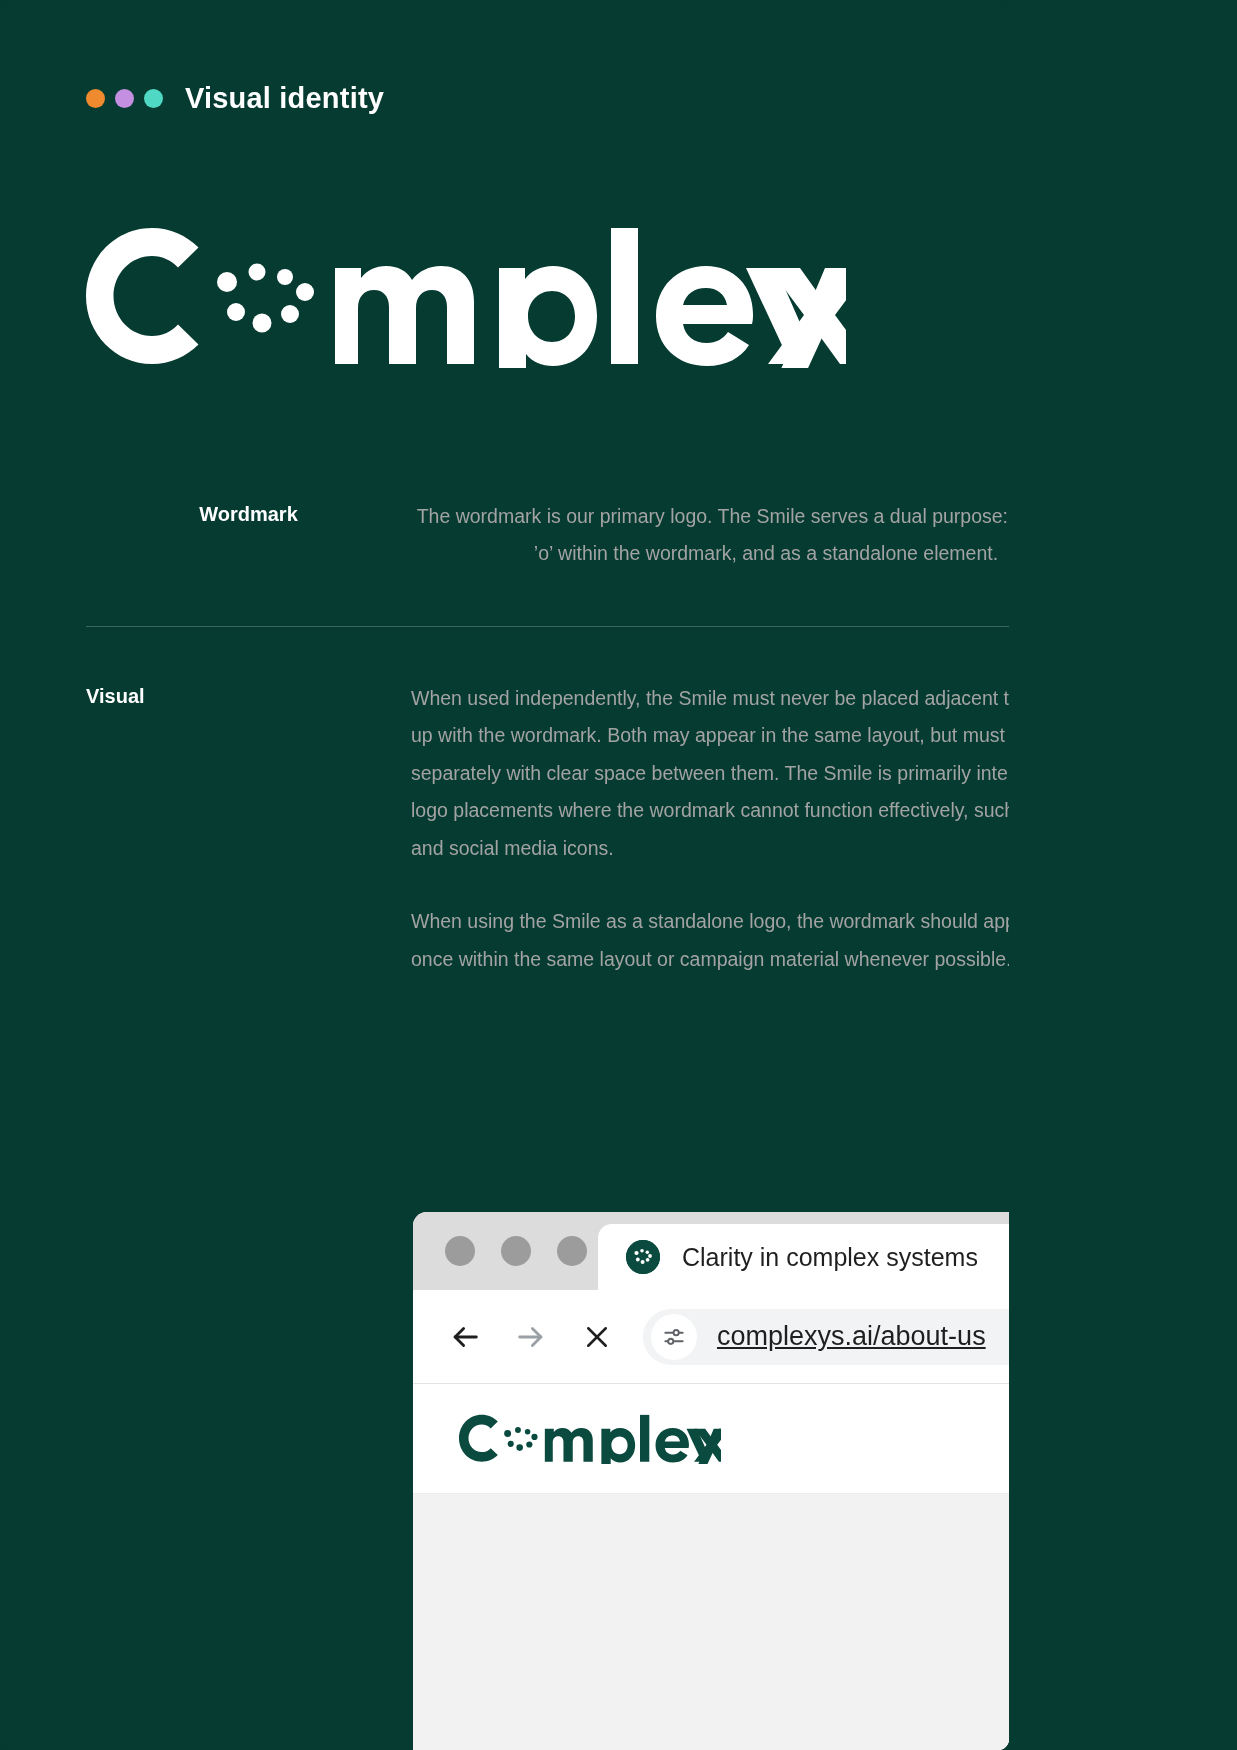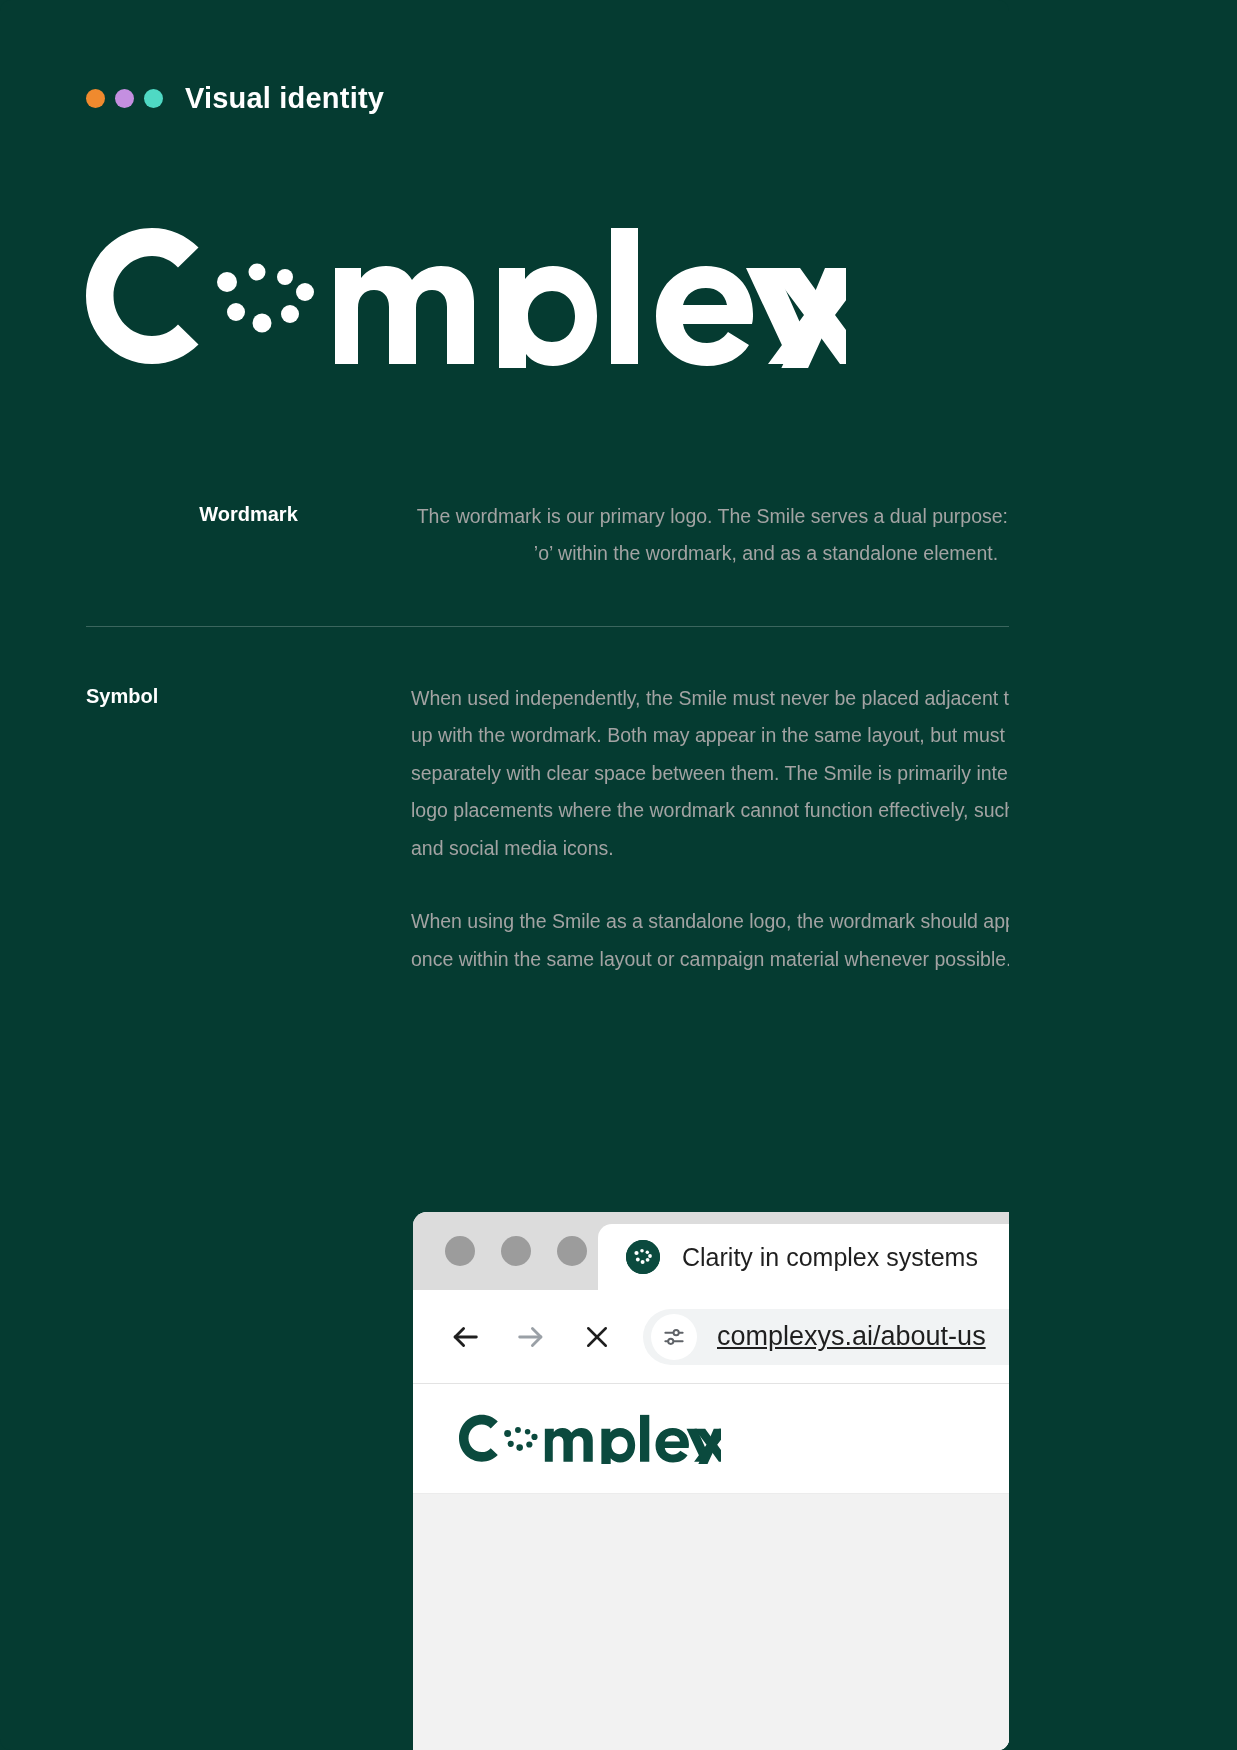--- a/index.html
+++ b/index.html
@@ -240,21 +240,21 @@
   <div class="row" id="row-wordmark">
     <div class="row-label">Wordmark</div>
     <div class="row-body">
       <p>The wordmark is our primary logo. The Smile serves a dual purpose: as the letter ’o’ within the wordmark, and as a standalone element.</p>
     </div>
   </div>
 
   <div class="divider"></div>
 
   <div class="row" id="row-symbol">
-    <div class="row-label">Symbol</div>
+    <div class="row-label">Visual</div>
     <div class="row-body">
       <p>When used independently, the Smile must never be placed adjacent to or locked up with the wordmark. Both may appear in the same layout, but must be placed separately with clear space between them. The Smile is primarily intended for logo placements where the wordmark cannot function effectively, such as favicons and social media icons.</p>
       <p>When using the Smile as a standalone logo, the wordmark should appear at least once within the same layout or campaign material whenever possible.</p>
     </div>
   </div>
 
   <div class="browser">
 
     <div class="browser-tabstrip">
       <div class="traffic">

